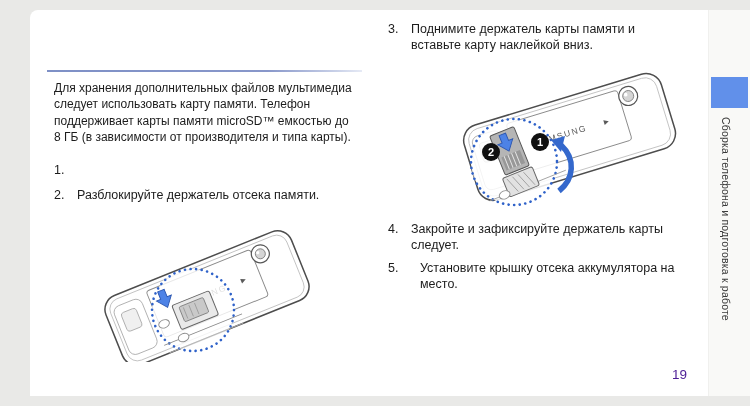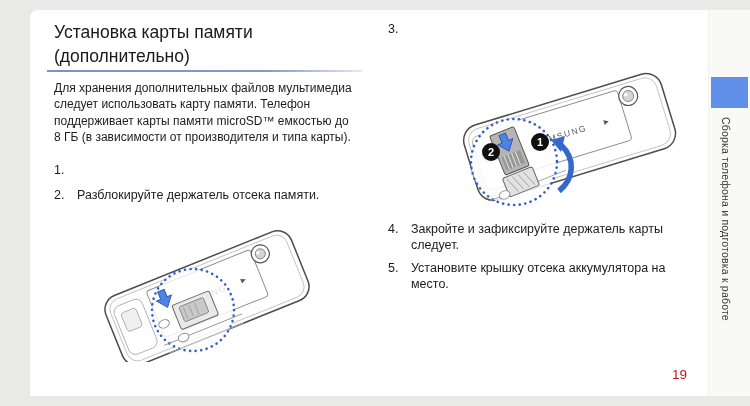--- a/index.html
+++ b/index.html
@@ -43,48 +43,44 @@
   .step { position:absolute; display:flex; font-size:12.5px; line-height:16.3px; }
   .step-num { width:23px; flex:0 0 23px; }
   .step-text { display:block; }
   .step-l1 { left:54px; top:162px; width:312px; }
   .step-l2 { left:54px; top:187px; width:312px; }
   .step-r3 { left:388px; top:21px;  width:268px; }
   .step-r3 .step-text { width:232px; }
   .step-r4 { left:388px; top:221px; width:288px; }
   .step-r4 .step-text { width:262px; }
   .step-r5 { left:388px; top:260px; width:288px; }
-  .step-r5 .step-text { width:258px; }
+  .step-r5 .step-text { width:258px;margin-left:9px; }
   .page-number {
     position:absolute; left:672px; top:367px; width:30px;
-    font-size:13.5px; color:#b91c1c; text-align:left;
+    font-size:13.5px; color:#4c1d95; text-align:left;
   }
   .figure { position:absolute; }
   .figure-1 { left:95px;  top:210px; width:225px; height:152px; }
   .figure-2 { left:433px; top:55px;  width:272px; height:162px; }
   svg { display:block; }
   svg text.brand { font-family:"Liberation Sans", sans-serif; font-size:8.5px; letter-spacing:1.6px; fill:#5a5a5a; }
   svg text.brand-arrow { font-family:"Liberation Sans", sans-serif; font-size:6.5px; fill:#5a5a5a; }
   svg text.badge-num { font-family:"Liberation Sans", sans-serif; font-size:11px; font-weight:bold; fill:#ffffff; text-anchor:middle; }
 </style>
 </head>
 <body>
 
 <div class="page-canvas">
 
   <div class="content-area"></div>
 
   <div class="sidebar-strip"></div>
   <div class="sidebar-accent" style="background: rgb(97, 144, 234);"></div>
   <div class="sidebar-vlabel">Сборка телефона и подготовка к работе</div>
 
-  <div class="doc-title">
-    <div>Установка карты памяти</div>
-    <div>(дополнительно)</div>
-  </div>
   <div class="title-rule"></div>
 
   <p class="intro-para">Для хранения дополнительных файлов мультимедиа следует использовать карту памяти. Телефон поддерживает карты памяти microSD™ емкостью до 8 ГБ (в зависимости от производителя и типа карты).</p>
 
   <div class="step step-l1">
     <span class="step-num">1.</span>
   </div>
   <div class="step step-l2">
     <span class="step-num">2.</span>
     <span class="step-text">Разблокируйте держатель отсека памяти.</span>
@@ -115,20 +111,21 @@
         <line x1="102" y1="94" x2="102" y2="106" stroke="#9a9a9a" stroke-width="0.8"></line>
         <path d="M72 70 h7 v8 h4.5 l-8 10 -8 -10 h4.5 z" fill="#4d82e6" stroke="#2a55b0" stroke-width="0.9"></path>
         <ellipse cx="66" cy="102" rx="5.5" ry="4" fill="#ffffff" stroke="#8a8a8a" stroke-width="0.9"></ellipse>
         <ellipse cx="79" cy="122" rx="5.5" ry="4" fill="#ffffff" stroke="#8a8a8a" stroke-width="0.9"></ellipse>
       </g>
     </svg>
   </div>
 
   <div class="step step-r3">
     <span class="step-num">3.</span>
+    <span class="step-text">Поднимите держатель карты памяти и вставьте карту наклейкой вниз.</span>
   </div>
 
   <div class="figure figure-2">
     <svg width="272" height="162" viewBox="0 0 272 162">
       <g transform="rotate(-17 136 80)">
         <rect x="33" y="43" width="206" height="78" rx="16" fill="#ffffff" stroke="#4d4d4d" stroke-width="1.5"></rect>
         <rect x="38" y="47" width="196" height="70" rx="12" fill="none" stroke="#bcbcbc" stroke-width="0.8"></rect>
         <rect x="41" y="54" width="30" height="56" rx="7" fill="none" stroke="#a8a8a8" stroke-width="0.8"></rect>
         <rect x="47" y="62" width="16" height="20" rx="3" fill="#f0f0f0" stroke="#9c9c9c" stroke-width="0.7"></rect>
         <rect x="79" y="51" width="116" height="52" rx="3" fill="#ffffff" stroke="#8a8a8a" stroke-width="0.9"></rect>

